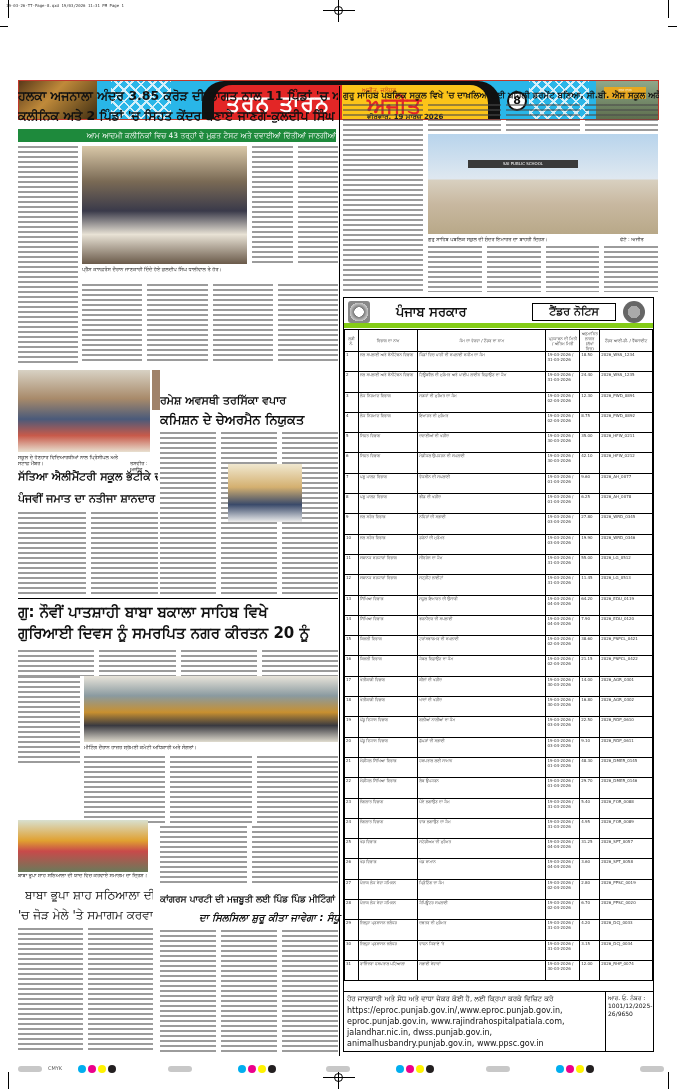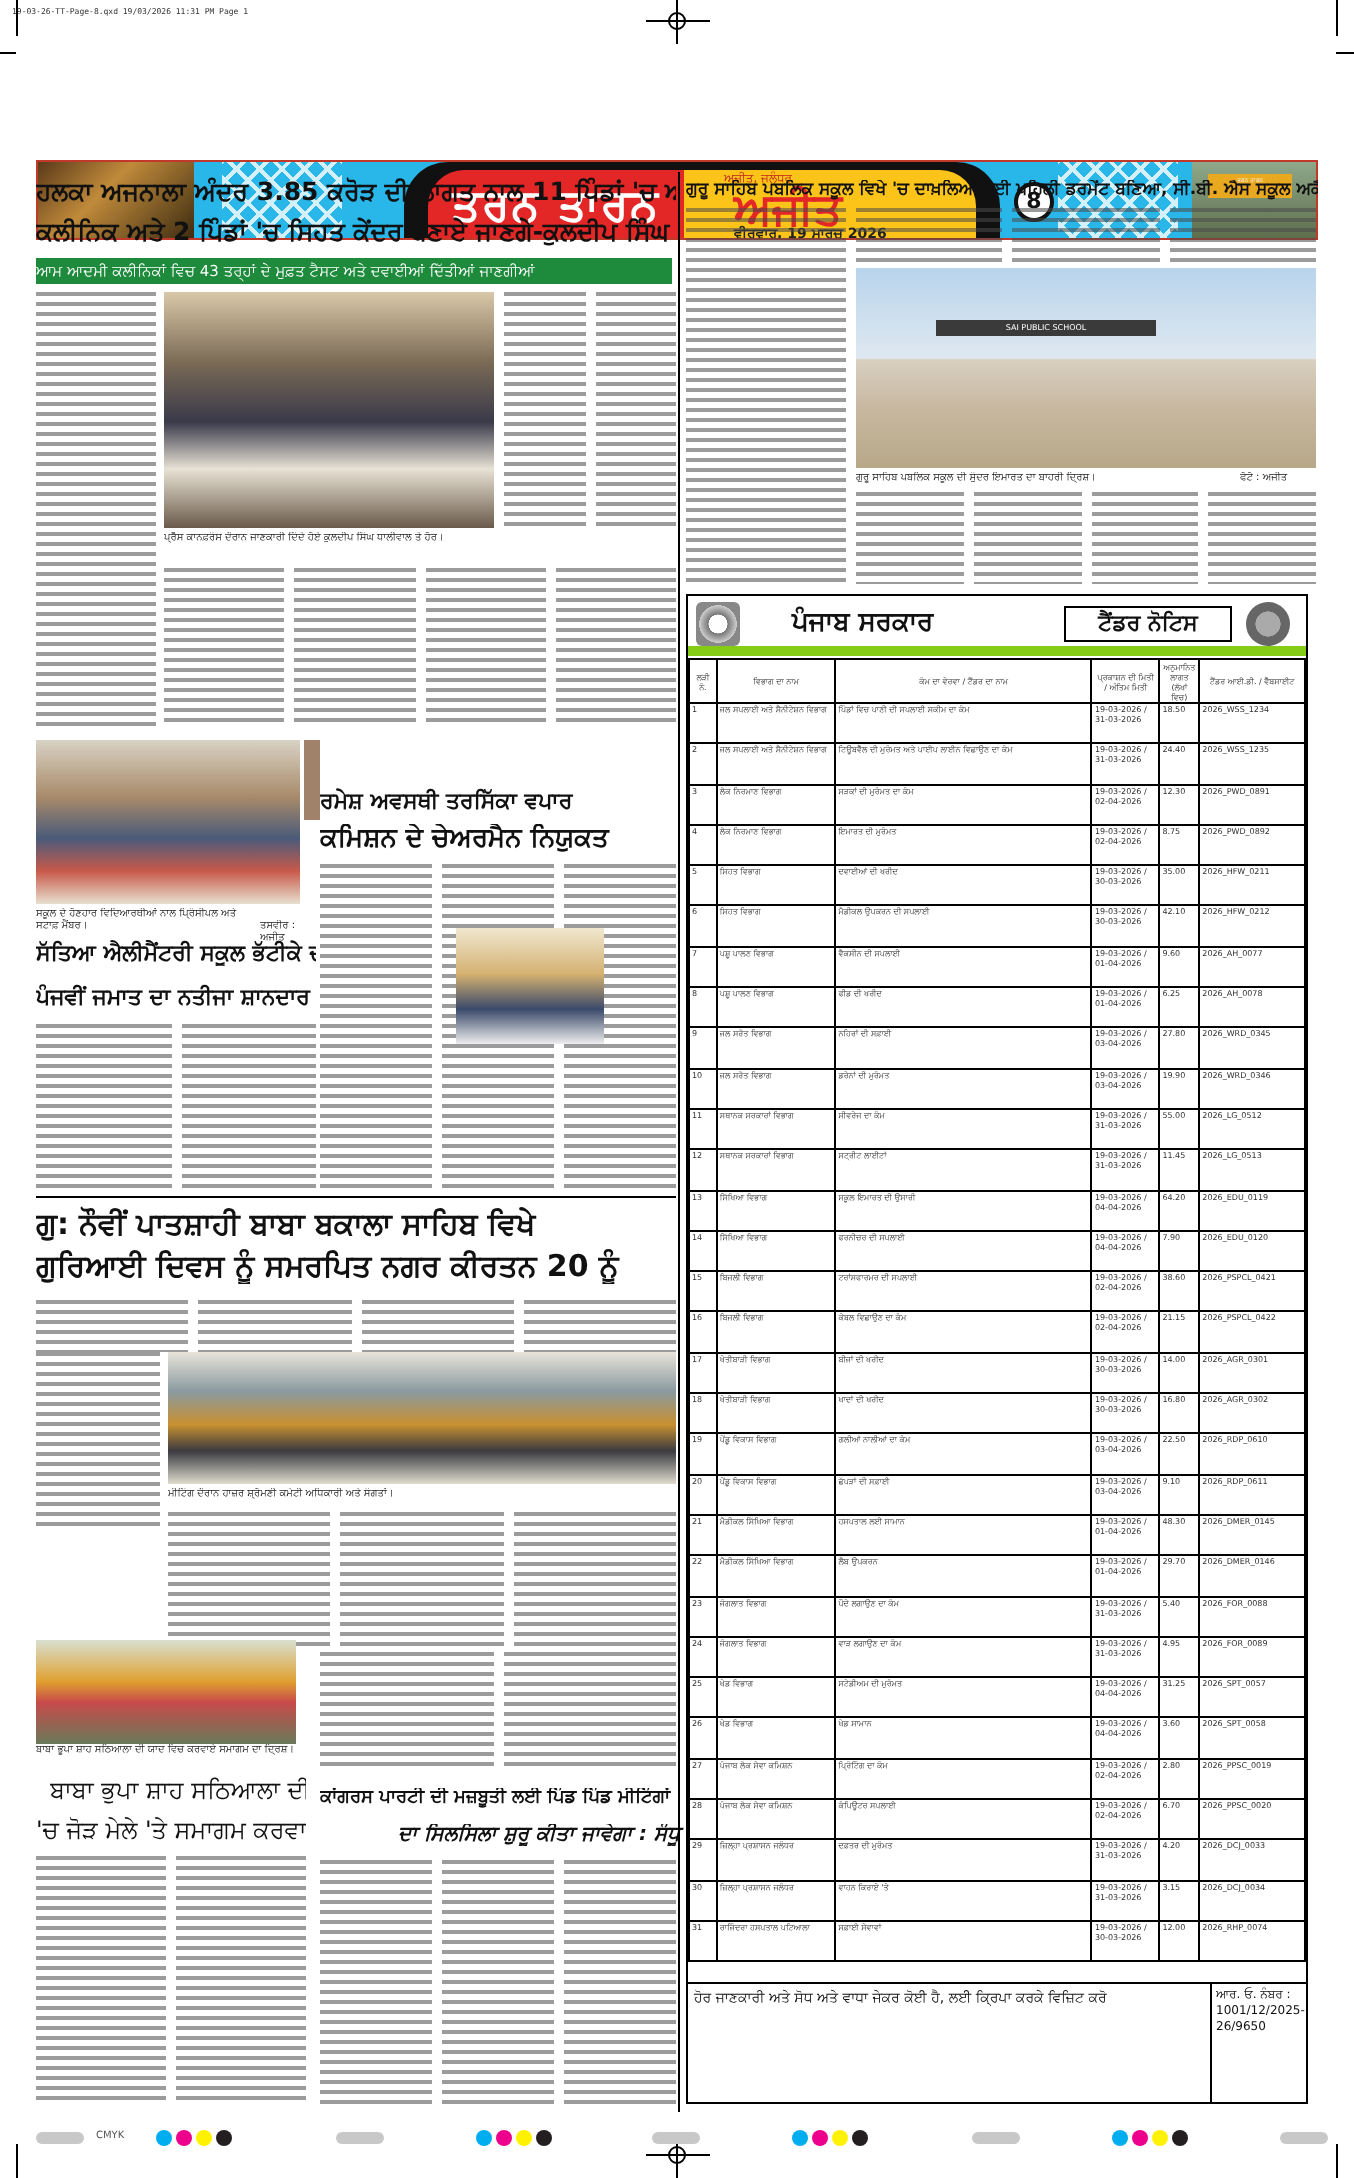--- a/index.html
+++ b/index.html
@@ -32,21 +32,21 @@
 
   
   .headline { position: absolute; font-weight: bold; color: #111; white-space: nowrap; overflow: hidden; }
   .bodycols { position: absolute; display: flex; gap: 5px; }
   .col { flex: 1; background: repeating-linear-gradient(180deg, #4a4a4a 0 2px, transparent 2px 5px); opacity: .55; }
   .photo { position: absolute; }
   .caption { position: absolute; font-size: 5px; line-height: 6px; color: #222; overflow: hidden; }
   .vrule { position: absolute; width: 1px; background: #000; }
   .hrule { position: absolute; height: 1px; background: #000; }
 
-  .green-bar { position: absolute; left: 18px; top: 129px; width: 318px; height: 13px; background: #1e8a3c; color: #fff; font-size: 7.5px; line-height: 13px; text-align: left; white-space: nowrap; overflow: hidden; }
+  .green-bar { position: absolute; left: 18px; top: 129px; width: 318px; height: 13px; background: #1e8a3c; color: #fff; font-size: 7.5px; line-height: 13px; text-align: right; white-space: nowrap; overflow: hidden; }
 
   
   .tender { position: absolute; left: 343px; top: 297px; width: 311px; height: 755px; border: 1px solid #000; background: #fff; }
   .tender-head { position: absolute; left: 0; top: 0; width: 100%; height: 30px; border-bottom: 5px solid #84cc16; }
   .t-logo { position: absolute; top: 3px; width: 22px; height: 22px; border-radius: 50%; }
   .t-logo.l { left: 4px; background: radial-gradient(circle, #fff 30%, #777 31%, #ccc 60%, #888 61%); border-radius: 3px; }
   .t-logo.r { right: 8px; background: radial-gradient(circle, #aaa 40%, #666 41%); }
   .t-title { position: absolute; left: 52px; top: 6px; font-size: 13px; font-weight: bold; }
   .t-notice { position: absolute; left: 188px; top: 5px; width: 84px; height: 18px; border: 1px solid #000; font-size: 11px; font-weight: bold; text-align: center; line-height: 16px; }
   .t-table { position: absolute; left: 0; top: 31px; width: 100%; border-collapse: collapse; font-size: 4px; }
@@ -479,20 +479,21 @@
           <td>ਸਫ਼ਾਈ ਸੇਵਾਵਾਂ</td>
           <td>19-03-2026 / 30-03-2026</td>
           <td>12.00</td>
           <td>2026_RHP_0074</td>
         </tr>
       </tbody>
   </table>
   <div class="t-footer">
     <div class="t-foot-text">
       <div style="font-weight:normal;font-size:7px;">ਹੋਰ ਜਾਣਕਾਰੀ ਅਤੇ ਸੋਧ ਅਤੇ ਵਾਧਾ ਜੇਕਰ ਕੋਈ ਹੈ, ਲਈ ਕ੍ਰਿਪਾ ਕਰਕੇ ਵਿਜ਼ਿਟ ਕਰੋ</div>
+      <div>https://eproc.punjab.gov.in/,www.eproc.punjab.gov.in, eproc.punjab.gov.in, www.rajindrahospitalpatiala.com, jalandhar.nic.in, dwss.punjab.gov.in, animalhusbandry.punjab.gov.in, www.ppsc.gov.in</div>
     </div>
     <div class="t-foot-ref">
       <div>ਆਰ. ਓ. ਨੰਬਰ :</div>
       <div>1001/12/2025-26/9650</div>
     </div>
   </div>
 </div>
 
 <div class="grey" style="left:18px;"></div>
 <div style="position:absolute;left:48px;top:1065px;font-size:5px;color:#555;">CMYK</div>

